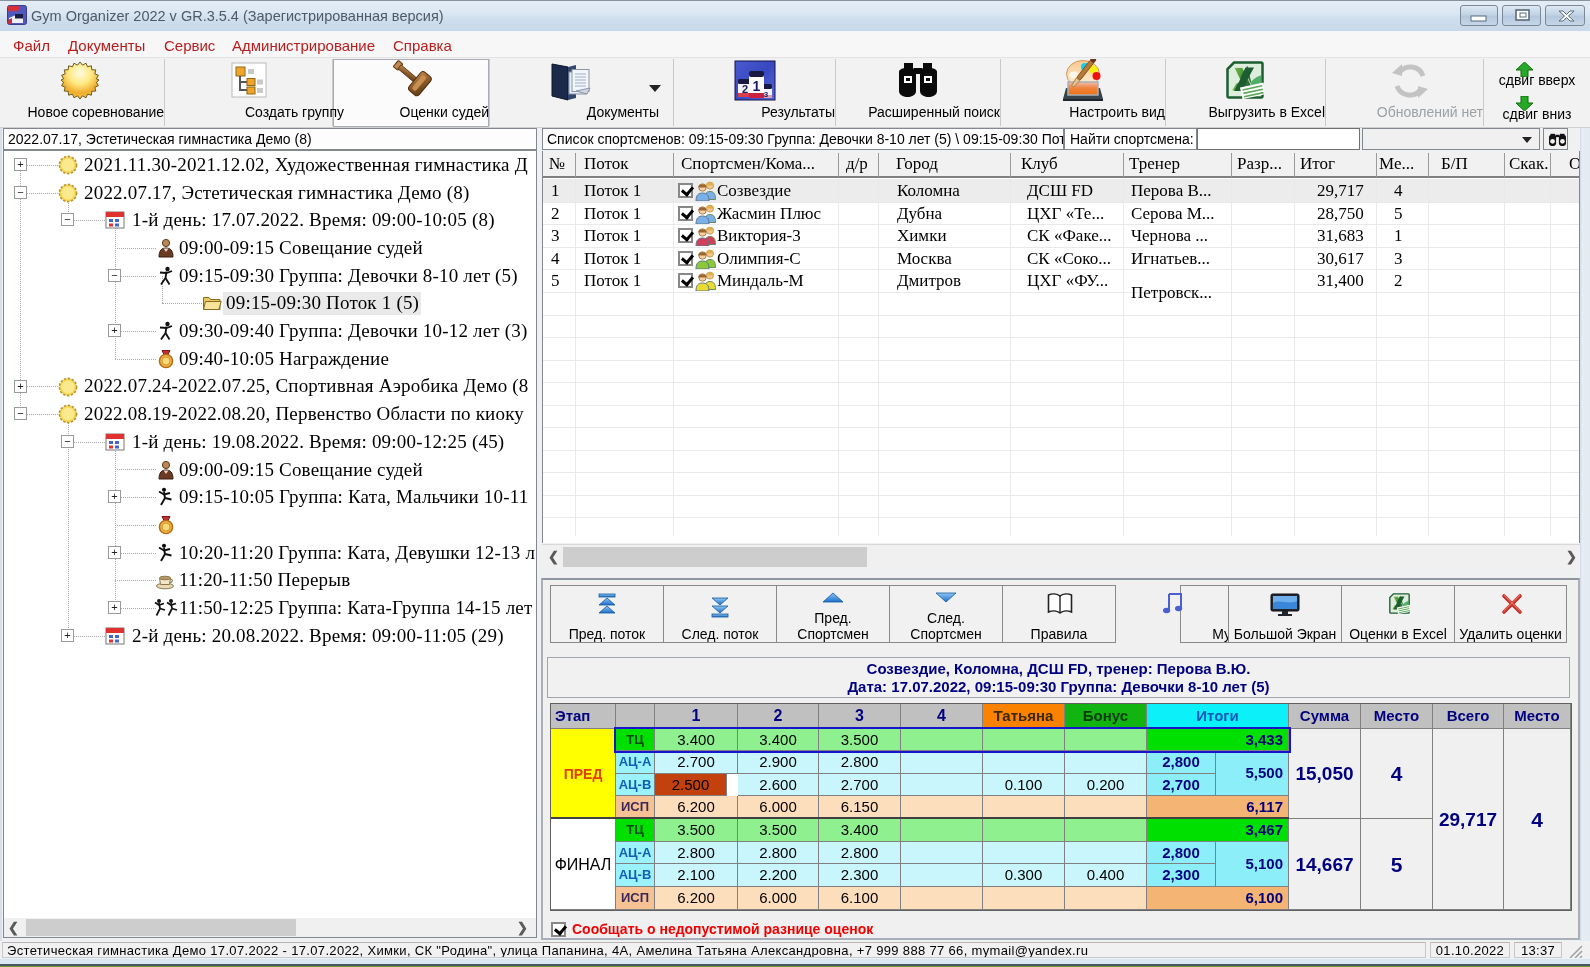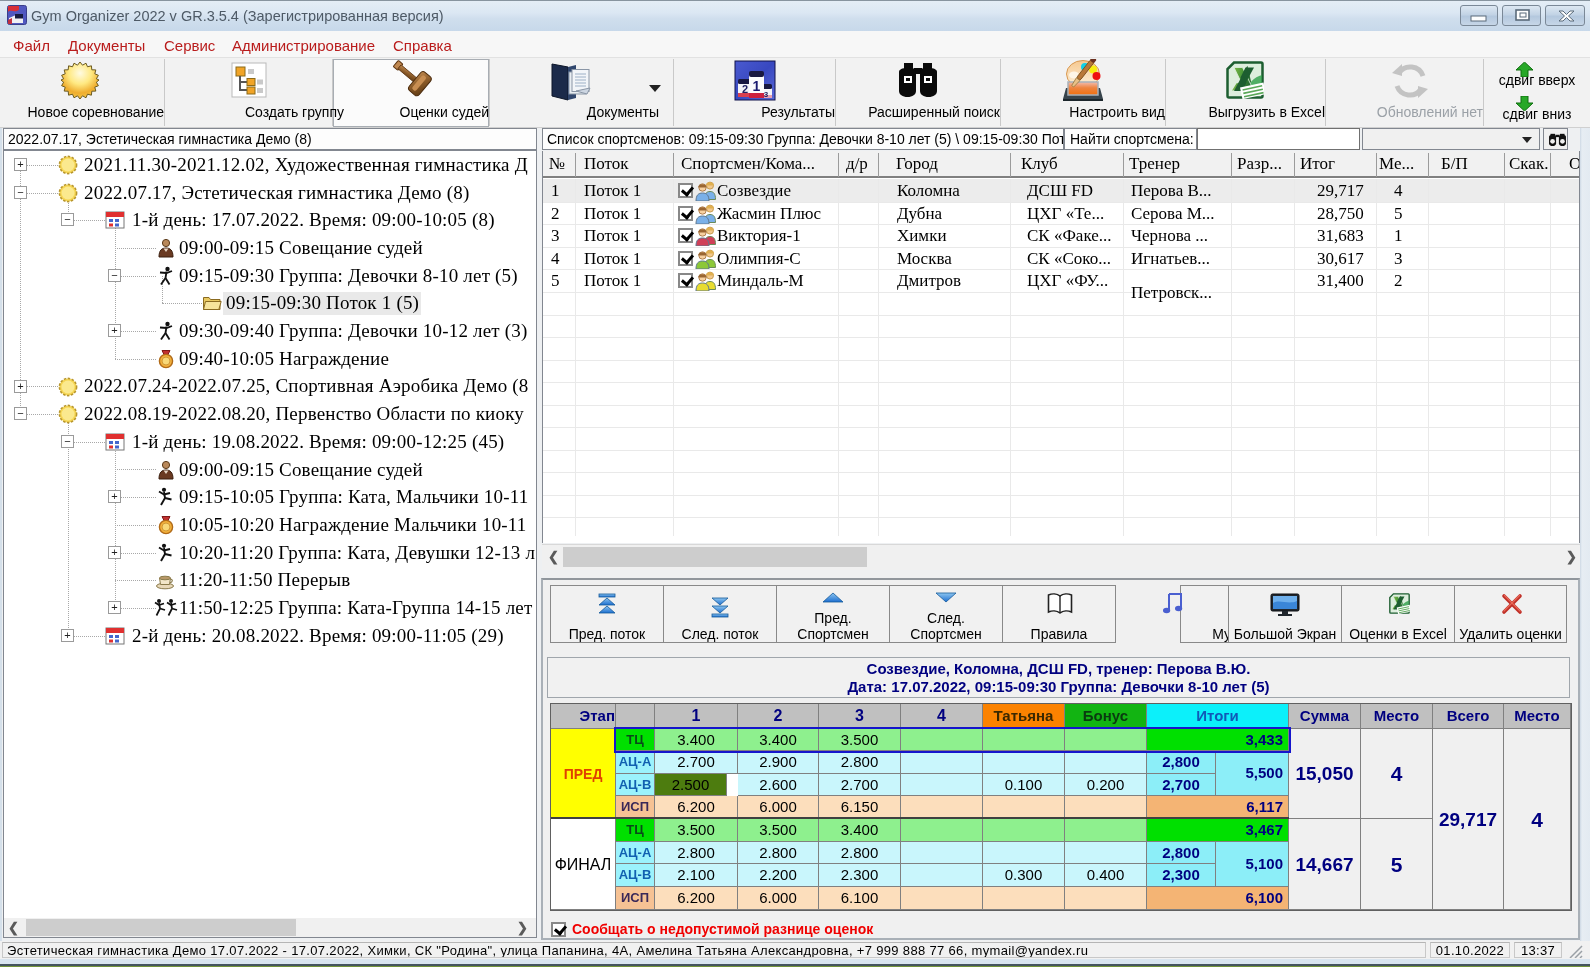--- a/index.html
+++ b/index.html
@@ -440,21 +440,20 @@
   <div class="abs treetext" style="left:175px;top:86px">09:00-09:15 Совещание судей</div>
   <div class="abs treetext" style="left:175px;top:114px">09:15-09:30 Группа: Девочки 8-10 лет (5)</div>
   <div class="abs treetext" style="left:222px;top:141px">09:15-09:30 Поток 1 (5)</div>
   <div class="abs treetext" style="left:175px;top:169px">09:30-09:40 Группа: Девочки 10-12 лет (3)</div>
   <div class="abs treetext" style="left:175px;top:197px">09:40-10:05 Награждение</div>
   <div class="abs treetext" style="left:80px;top:224px">2022.07.24-2022.07.25, Спортивная Аэробика Демо (8</div>
   <div class="abs treetext" style="left:80px;top:252px">2022.08.19-2022.08.20, Первенство Области по киоку</div>
   <div class="abs treetext" style="left:128px;top:280px">1-й день: 19.08.2022. Время: 09:00-12:25 (45)</div>
   <div class="abs treetext" style="left:175px;top:308px">09:00-09:15 Совещание судей</div>
   <div class="abs treetext" style="left:175px;top:335px">09:15-10:05 Группа: Ката, Мальчики 10-11</div>
-  <div class="abs treetext" style="left:175px;top:363px">10:05-10:20 Награждение Мальчики 10-11</div>
   <div class="abs treetext" style="left:175px;top:391px">10:20-11:20 Группа: Ката, Девушки 12-13 л</div>
   <div class="abs treetext" style="left:175px;top:418px">11:20-11:50 Перерыв</div>
   <div class="abs treetext" style="left:175px;top:446px">11:50-12:25 Группа: Ката-Группа 14-15 лет</div>
   <div class="abs treetext" style="left:128px;top:474px">2-й день: 20.08.2022. Время: 09:00-11:05 (29)</div>
 </div>
 
 <div class="abs scrltrack" style="left:4px;top:918px;width:532px;height:19px"></div>
 <div class="abs scrlarrow" style="left:8px;top:919px">❮</div>
 <div class="abs scrlarrow" style="left:517px;top:919px">❯</div>
 <div class="abs scrlthumb" style="left:26px;top:919px;width:270px;height:17px"></div>
@@ -562,21 +561,21 @@
   <div class="abs tcell" style="left:484px;top:53px">ЦХГ «Те...</div>
   <div class="abs tcell" style="left:588px;top:53px">Серова М...</div>
   <div class="abs tcell" style="left:774px;top:53px">28,750</div>
   <div class="abs tcell" style="left:851px;top:53px">5</div>
   <div class="abs tcell" style="left:8px;top:75px">3</div>
   <div class="abs tcell" style="left:41px;top:75px">Поток 1</div>
   <div class="abs chk" style="left:135px;top:77px"></div>
   <svg class="abs" style="left:152px;top:75px;--shirt:#d04058" width="22" height="20">
       <use href="#duo"></use>
     </svg>
-  <div class="abs tcell" style="left:174px;top:75px">Виктория-1</div>
+  <div class="abs tcell" style="left:174px;top:75px">Виктория-3</div>
   <div class="abs tcell" style="left:354px;top:75px">Химки</div>
   <div class="abs tcell" style="left:484px;top:75px">СК «Факе...</div>
   <div class="abs tcell" style="left:588px;top:75px">Чернова ...</div>
   <div class="abs tcell" style="left:774px;top:75px">31,683</div>
   <div class="abs tcell" style="left:851px;top:75px">1</div>
   <div class="abs tcell" style="left:8px;top:98px">4</div>
   <div class="abs tcell" style="left:41px;top:98px">Поток 1</div>
   <div class="abs chk" style="left:135px;top:100px"></div>
   <svg class="abs" style="left:152px;top:98px;--shirt:#8cc838" width="22" height="20">
       <use href="#duo"></use>
@@ -691,21 +690,21 @@
     <path d="M4.5 2.5 L20 18"></path>
       <path d="M19.5 2.5 L4 18"></path>
   </g>
 </svg>
 
 <div class="abs" style="left:547px;top:657px;width:1023px;height:41px;background:#f1f1f1;border:1px solid #a0a6ac"></div>
 <div class="abs navy" style="left:547px;top:660px;width:1023px;text-align:center;font-size:15px">Созвездие, Коломна, ДСШ FD, тренер: Перова В.Ю.</div>
 <div class="abs navy" style="left:547px;top:678px;width:1023px;text-align:center;font-size:15px">Дата: 17.07.2022, 09:15-09:30 Группа: Девочки 8-10 лет (5)</div>
 
 <div class="abs" id="scoretbl" style="left:550px;top:703px;width:1022px;height:208px;border:1px solid #606060;background:#fff">
-  <div class="sc navy" style="left:0;top:0;width:65px;height:25px;background:#c0c0c0;text-align:right;padding-left:4px;line-height:24px">Этап</div>
+  <div class="sc navy" style="left:0;top:0;width:65px;height:25px;background:#c0c0c0;text-align:left;padding-left:4px;line-height:24px">Этап</div>
   <div class="sc navy" style="left:65px;top:0;width:39px;height:25px;background:#c0c0c0"></div>
   <div class="sc navy" style="left:104px;top:0;width:83px;height:25px;background:#c0c0c0;line-height:24px;font-size:16px">1</div>
   <div class="sc navy" style="left:187px;top:0;width:81px;height:25px;background:#c0c0c0;line-height:24px;font-size:16px">2</div>
   <div class="sc navy" style="left:268px;top:0;width:82px;height:25px;background:#c0c0c0;line-height:24px;font-size:16px">3</div>
   <div class="sc navy" style="left:350px;top:0;width:82px;height:25px;background:#c0c0c0;line-height:24px;font-size:16px">4</div>
   <div class="sc navy" style="left:432px;top:0;width:82px;height:25px;background:#fb8200;line-height:24px;color:#3a2800">Татьяна</div>
   <div class="sc navy" style="left:514px;top:0;width:82px;height:25px;background:#12b412;line-height:24px;color:#0a3a10">Бонус</div>
   <div class="sc navy" style="left:596px;top:0;width:142px;height:25px;background:#0cf0fa;line-height:24px;color:#1058b8">Итоги</div>
   <div class="sc navy" style="left:738px;top:0;width:72px;height:25px;background:#c0c0c0;line-height:24px">Сумма</div>
   <div class="sc navy" style="left:810px;top:0;width:72px;height:25px;background:#c0c0c0;line-height:24px">Место</div>
@@ -729,21 +728,21 @@
   <div class="sc" style="left:268px;top:25px;width:82px;height:22px;background:#8ef08e;line-height:21px">3.500</div>
   <div class="sc" style="left:350px;top:25px;width:82px;height:22px;background:#8ef08e;line-height:21px"></div>
   <div class="sc" style="left:432px;top:25px;width:82px;height:22px;background:#8ef08e;line-height:21px"></div>
   <div class="sc" style="left:514px;top:25px;width:82px;height:22px;background:#8ef08e;line-height:21px"></div>
   <div class="sc" style="left:104px;top:47px;width:83px;height:23px;background:#c9f6fc;line-height:22px">2.700</div>
   <div class="sc" style="left:187px;top:47px;width:81px;height:23px;background:#c9f6fc;line-height:22px">2.900</div>
   <div class="sc" style="left:268px;top:47px;width:82px;height:23px;background:#c9f6fc;line-height:22px">2.800</div>
   <div class="sc" style="left:350px;top:47px;width:82px;height:23px;background:#c9f6fc;line-height:22px"></div>
   <div class="sc" style="left:432px;top:47px;width:82px;height:23px;background:#c9f6fc;line-height:22px"></div>
   <div class="sc" style="left:514px;top:47px;width:82px;height:23px;background:#c9f6fc;line-height:22px"></div>
-  <div class="sc" style="left:104px;top:70px;width:72px;height:22px;background:#4d7c0f;line-height:21px">2.500</div>
+  <div class="sc" style="left:104px;top:70px;width:72px;height:22px;background:#c2410c;line-height:21px">2.500</div>
   <div class="sc" style="left:187px;top:70px;width:81px;height:22px;background:#c9f6fc;line-height:21px">2.600</div>
   <div class="sc" style="left:268px;top:70px;width:82px;height:22px;background:#c9f6fc;line-height:21px">2.700</div>
   <div class="sc" style="left:350px;top:70px;width:82px;height:22px;background:#c9f6fc;line-height:21px"></div>
   <div class="sc" style="left:432px;top:70px;width:82px;height:22px;background:#c9f6fc;line-height:21px">0.100</div>
   <div class="sc" style="left:514px;top:70px;width:82px;height:22px;background:#c9f6fc;line-height:21px">0.200</div>
   <div class="sc" style="left:104px;top:92px;width:83px;height:23px;background:#fcdebc;line-height:22px">6.200</div>
   <div class="sc" style="left:187px;top:92px;width:81px;height:23px;background:#fcdebc;line-height:22px">6.000</div>
   <div class="sc" style="left:268px;top:92px;width:82px;height:23px;background:#fcdebc;line-height:22px">6.150</div>
   <div class="sc" style="left:350px;top:92px;width:82px;height:23px;background:#fcdebc;line-height:22px"></div>
   <div class="sc" style="left:432px;top:92px;width:82px;height:23px;background:#fcdebc;line-height:22px"></div>

